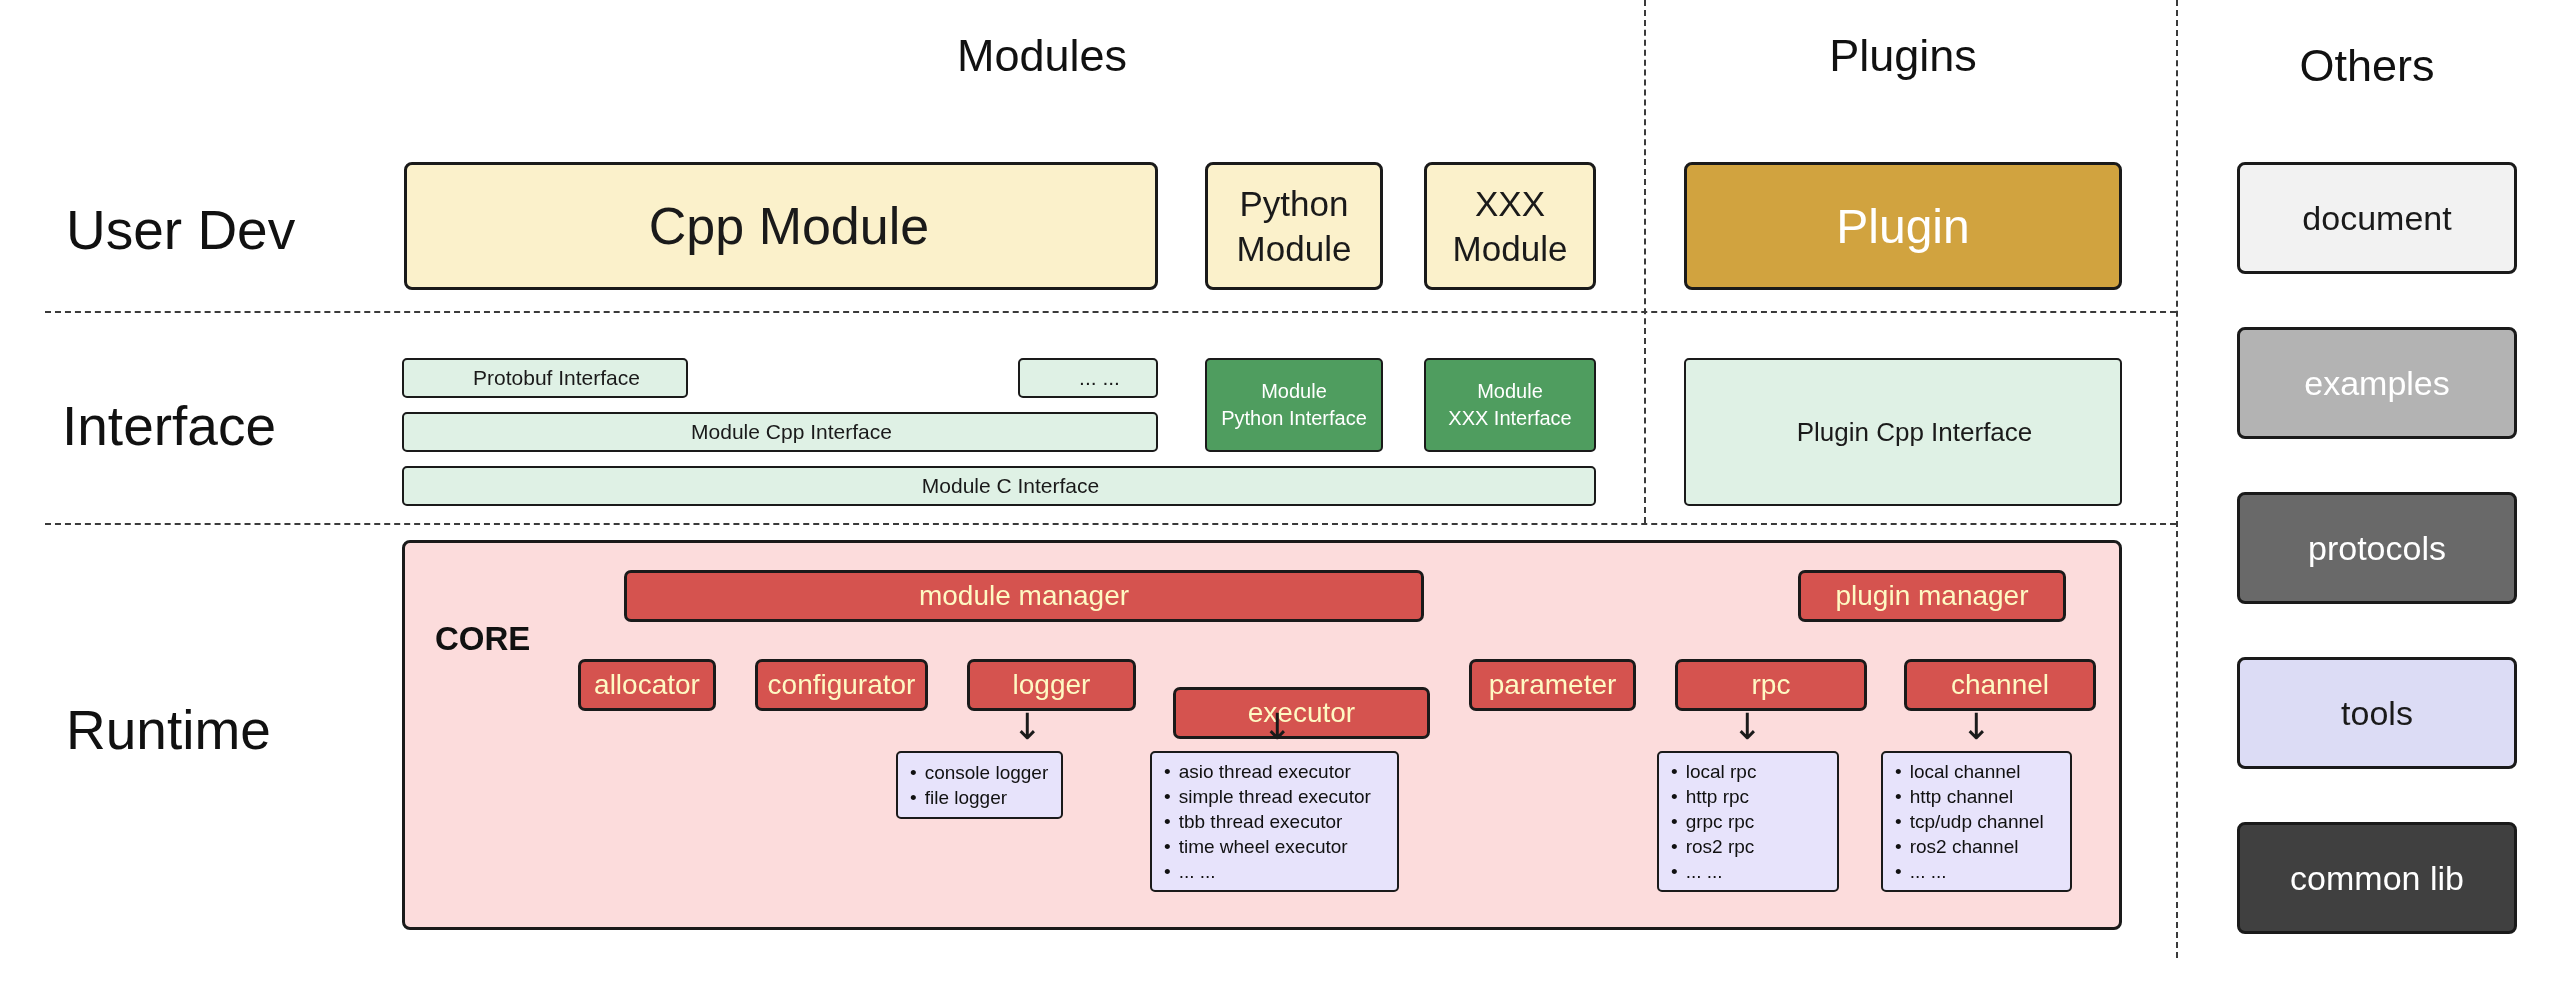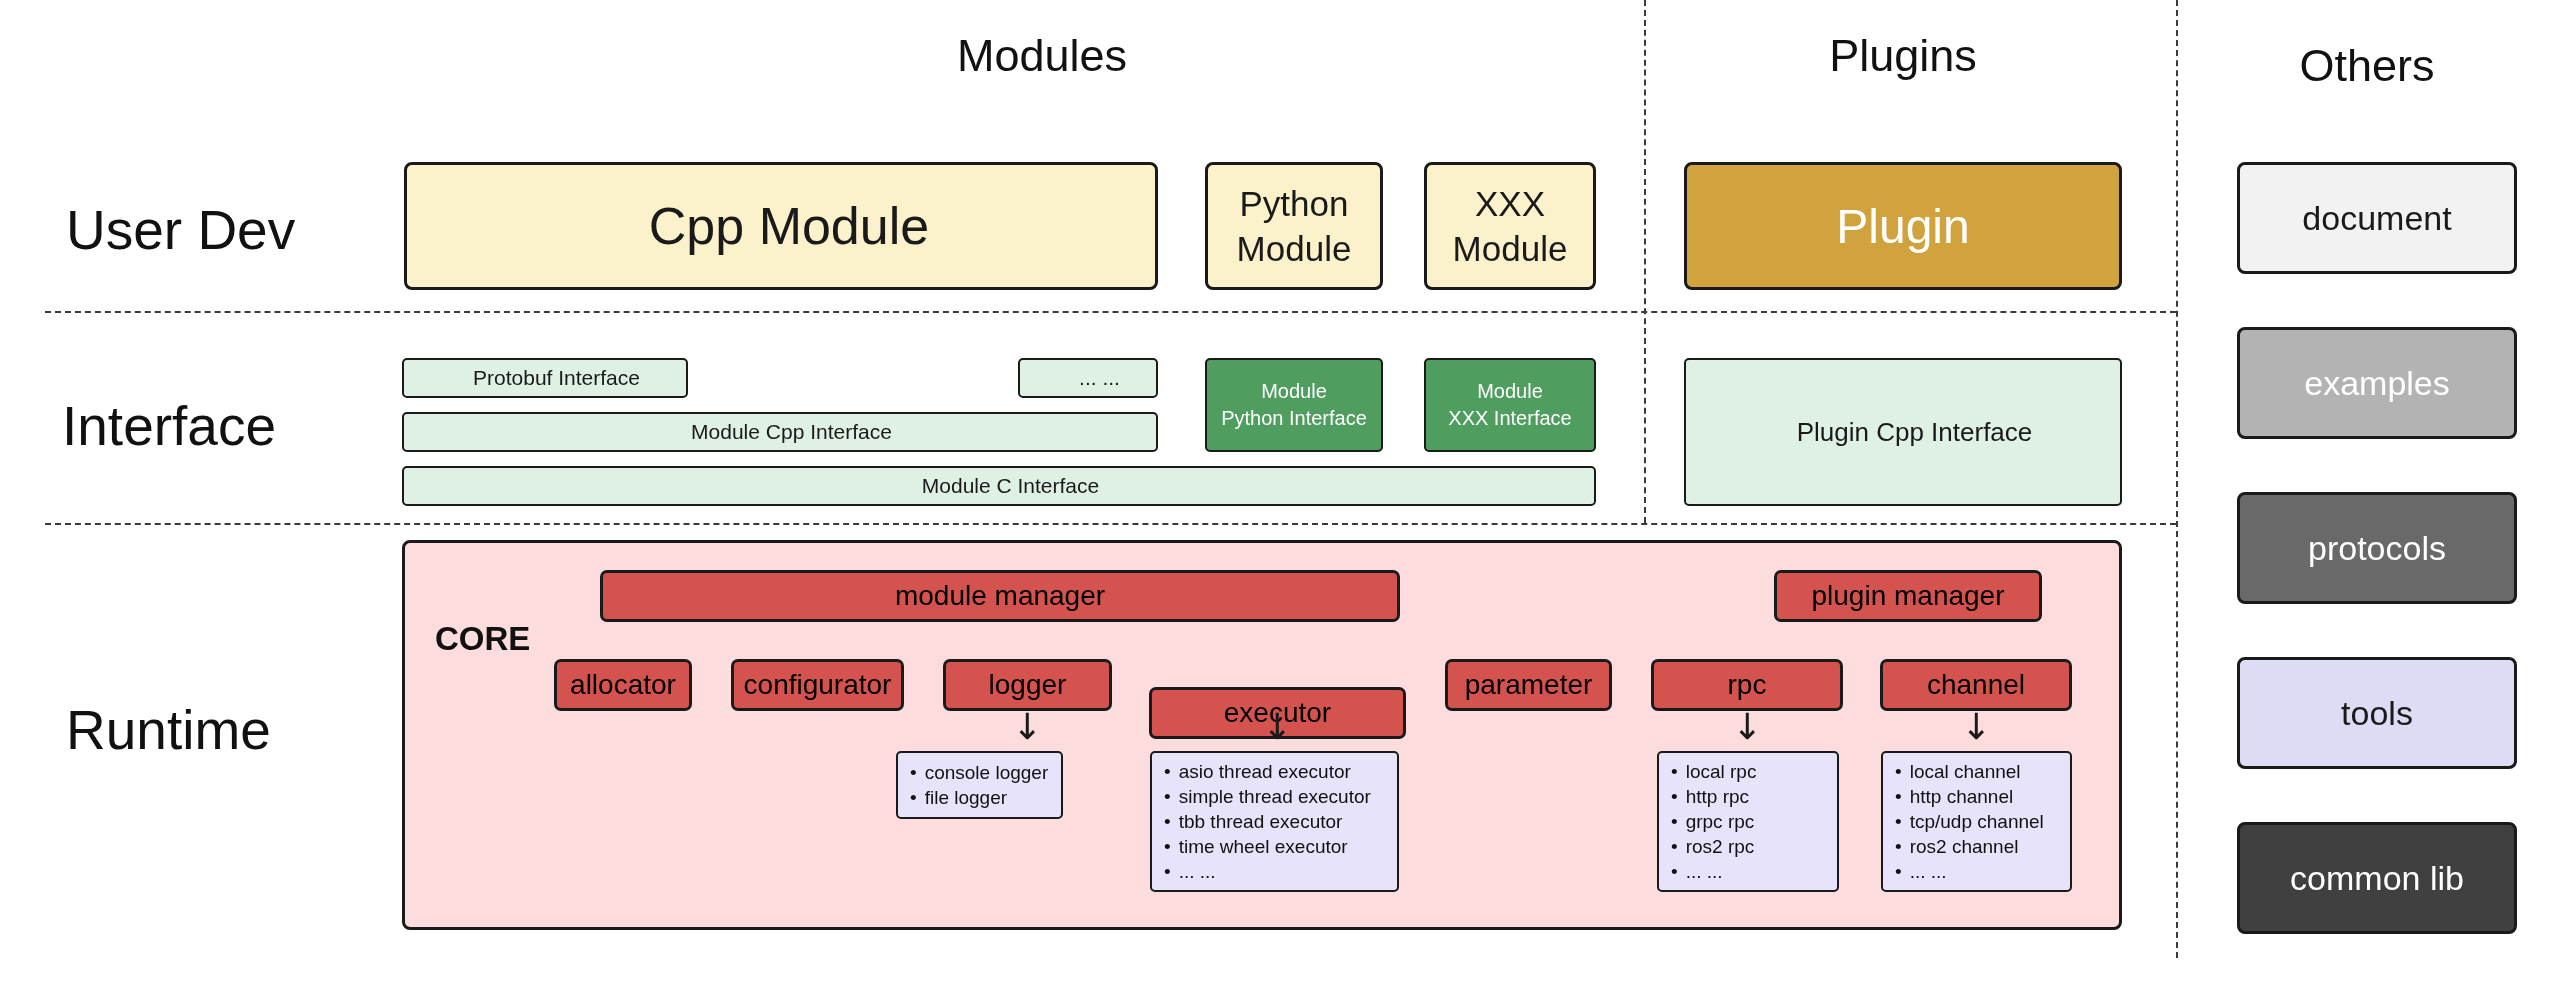--- a/index.html
+++ b/index.html
@@ -20,21 +20,21 @@
     display:flex; align-items:center; justify-content:center;
     text-align:center;
   }
   .pre { white-space:pre-line; }
 
   .cream  { background:#FBF1CB; }
   .gold   { background:#D1A33F; color:#ffffff; }
   .lgreen { background:#DFF1E5; border-width:2px; border-radius:5px;padding-left:23px; }
   .dgreen { background:#4F9D5F; color:#ffffff; border-width:2px; border-radius:5px; }
   .pinkcore { background:#FCDCDC; }
-  .red    { background:#D5534F; color:#000000; border-width:3px; border-radius:7px; }
+  .red    { background:#D5534F; color:#fef9c3; border-width:3px; border-radius:7px;margin-left:24px; }
   .lav    { background:#E7E3FB; border-width:2px; border-radius:5px;
             justify-content:flex-start; align-items:center; text-align:left; }
 
   .o-doc    { background:#F2F2F2; }
   .o-ex     { background:#B3B3B3; color:#ffffff; }
   .o-proto  { background:#696969; color:#ffffff; }
   .o-tools  { background:#DCDCF5; }
   .o-common { background:#404040; color:#ffffff; }
 
   .fz-cpp { font-size:52px;padding-left:16px; }

